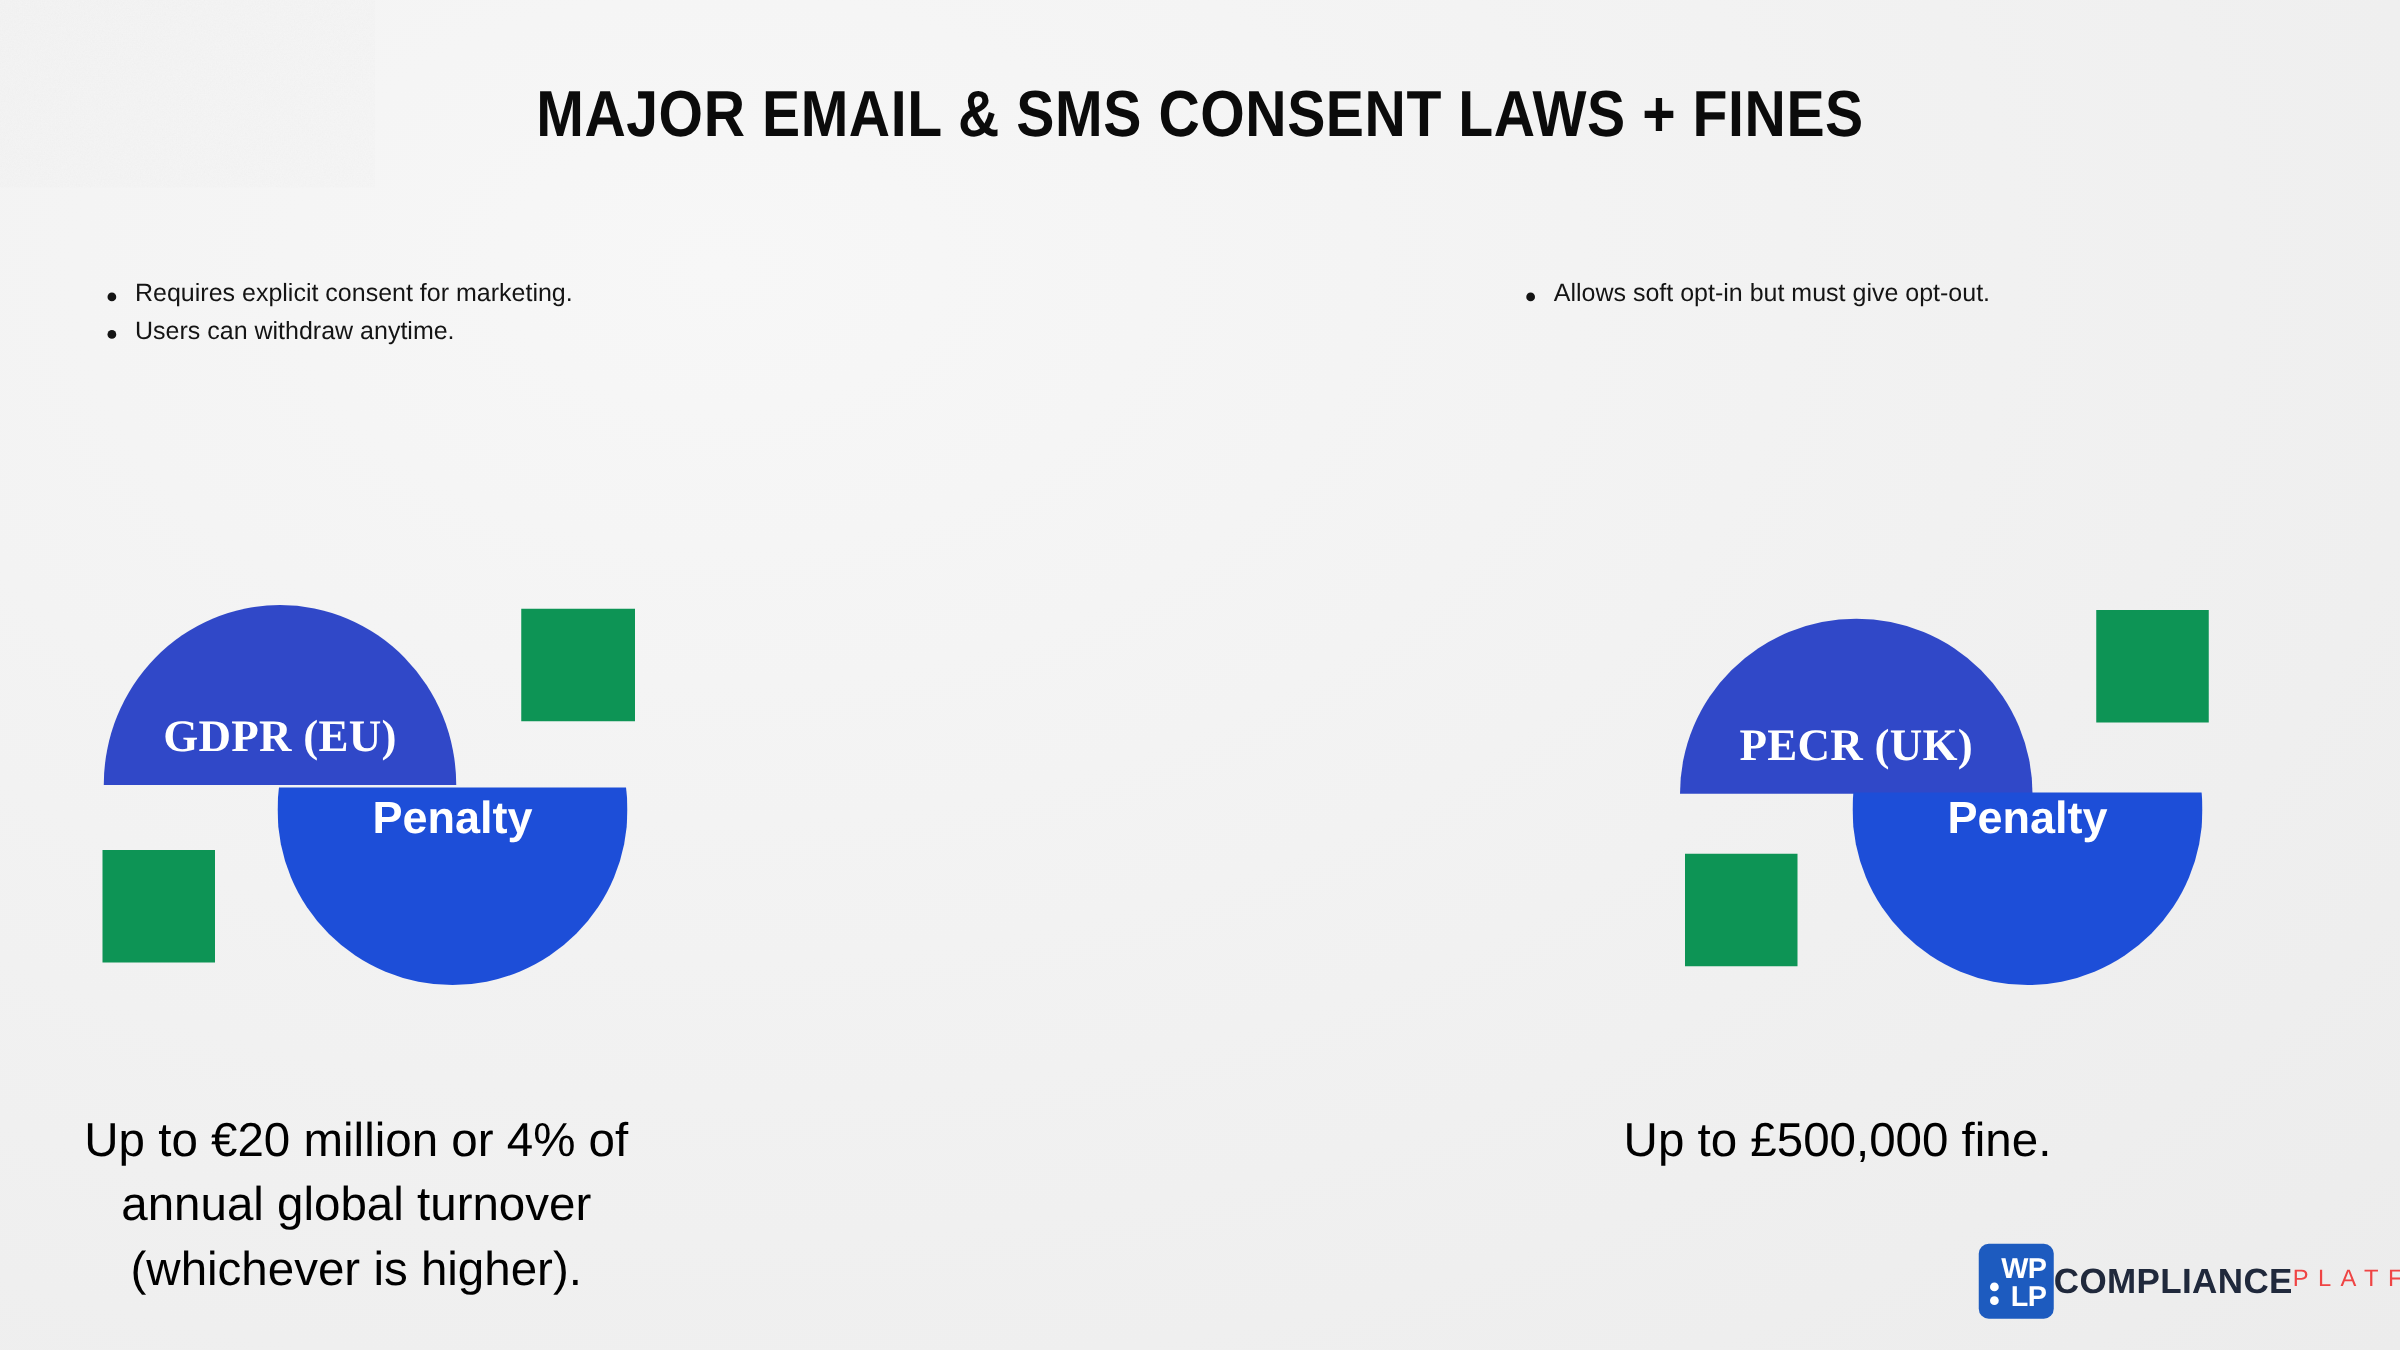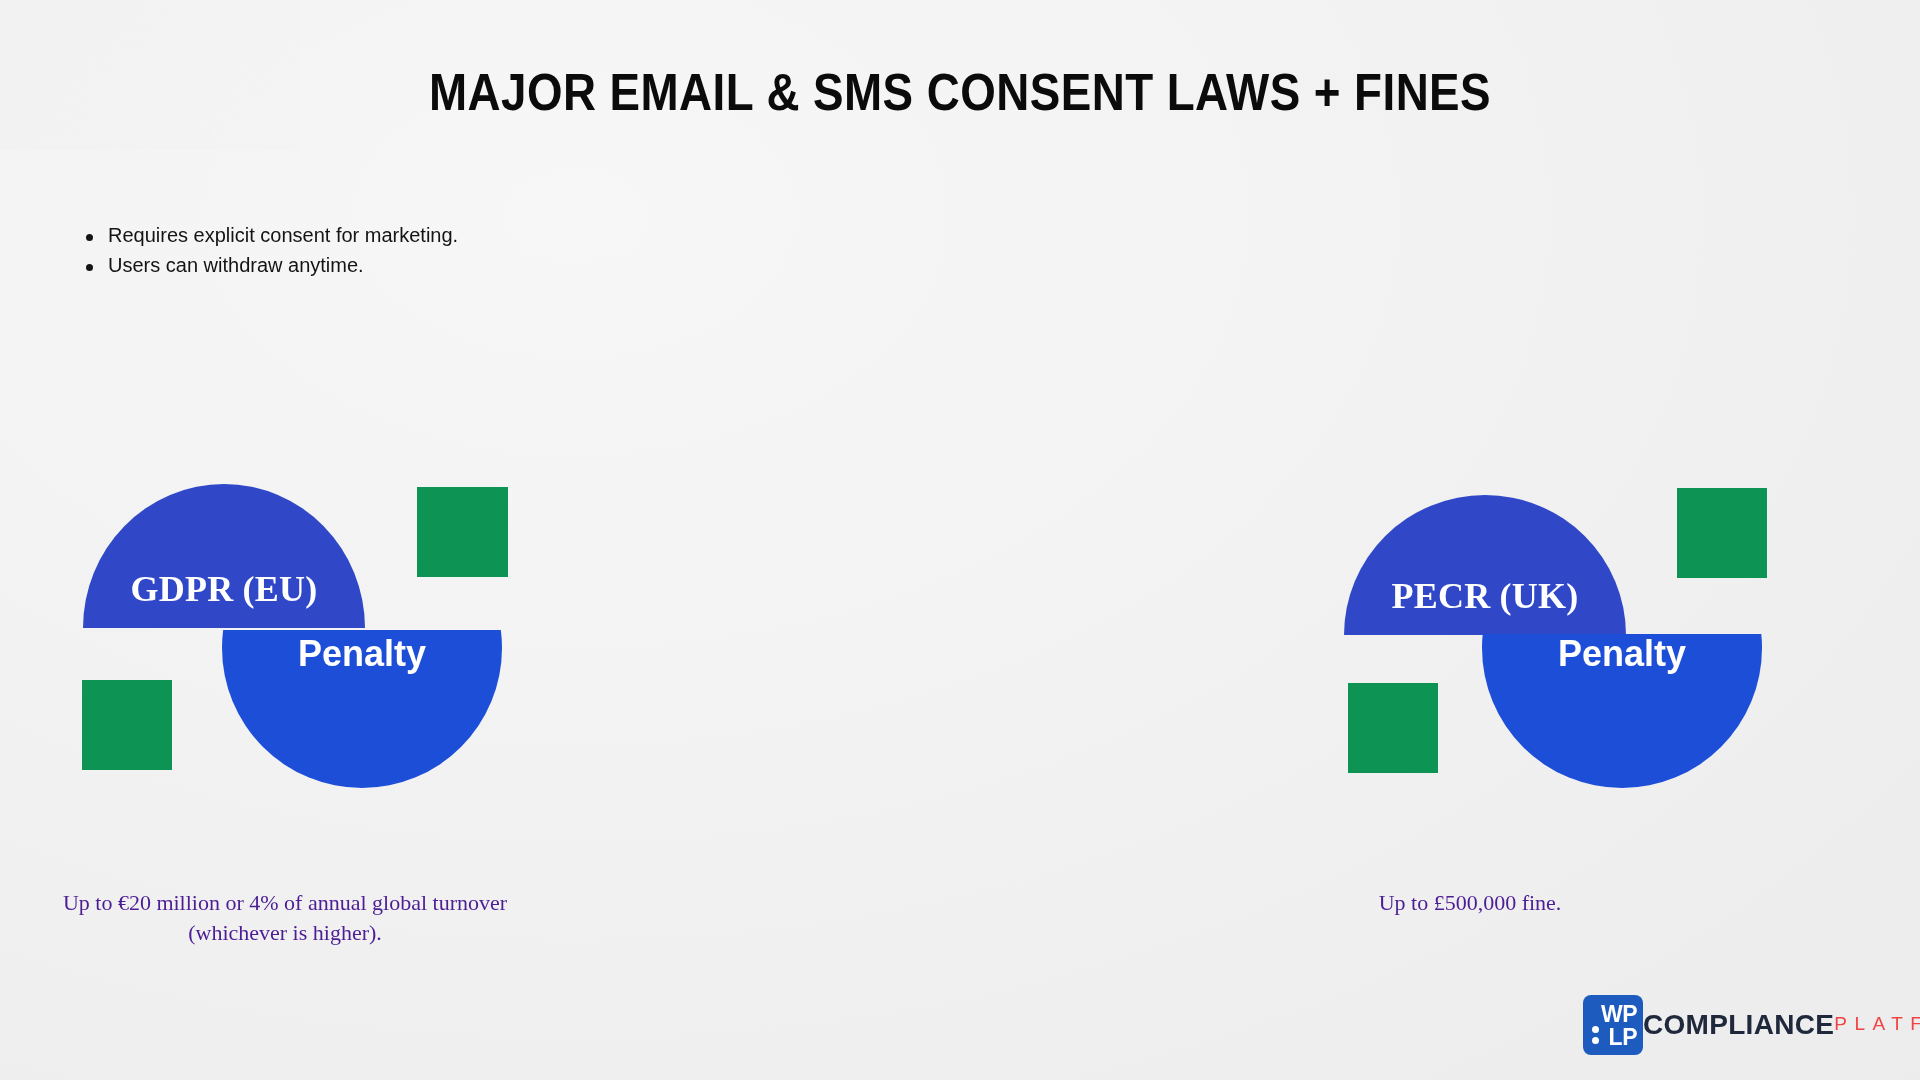--- a/index.html
+++ b/index.html
@@ -86,24 +86,23 @@
   .penalty .lbl {
     color:#fff; font-weight:bold; font-size:36px;
     white-space:nowrap;
     transform:translateY(6px);
   }
   .sq { position:absolute; background:#0d9455; }
 
   .caption {
     position:absolute;
     text-align:center;
-    font-size:22px;
+    font-size:38px;
     line-height:1.35;
-    color:#4c1d95;
-    font-family:Liberation Serif, serif;
+    color:#000000;
   }
   #c1 { left:40px;   top:888px; width:490px; }
   #c2 { left:640px;  top:888px; width:460px; }
 
   
   #logo {
     position:absolute; left:1583px; top:995px;
     display:flex; align-items:center; 
   }
   #logo-mark {
@@ -164,20 +163,21 @@
     <div class="penalty" style="left:222px; top:508px; width:280px; height:280px; clip-path:inset(122px 0 0 0);">
       <span class="lbl">Penalty</span>
     </div>
   </div>
 
   <div class="caption" id="c1">Up to €20 million or 4% of annual global turnover (whichever is higher).</div>
 </div>
 
 <div class="col" id="col2">
   <ul class="bullets" id="b2">
+    <li>Allows soft opt-in but must give opt-out.</li>
   </ul>
 
   <div class="shapes">
     <div class="sq" style="left:1077px; top:488px; width:90px; height:90px;"></div>
     <div class="sq" style="left:748px; top:683px; width:90px; height:90px;"></div>
     <div class="dome" style="left:744px; top:495px; width:282px; height:140px;">
       <span class="lbl">PECR (UK)</span>
     </div>
     <div class="penalty" style="left:882px; top:508px; width:280px; height:280px; clip-path:inset(126px 0 0 0);">
       <span class="lbl">Penalty</span>

